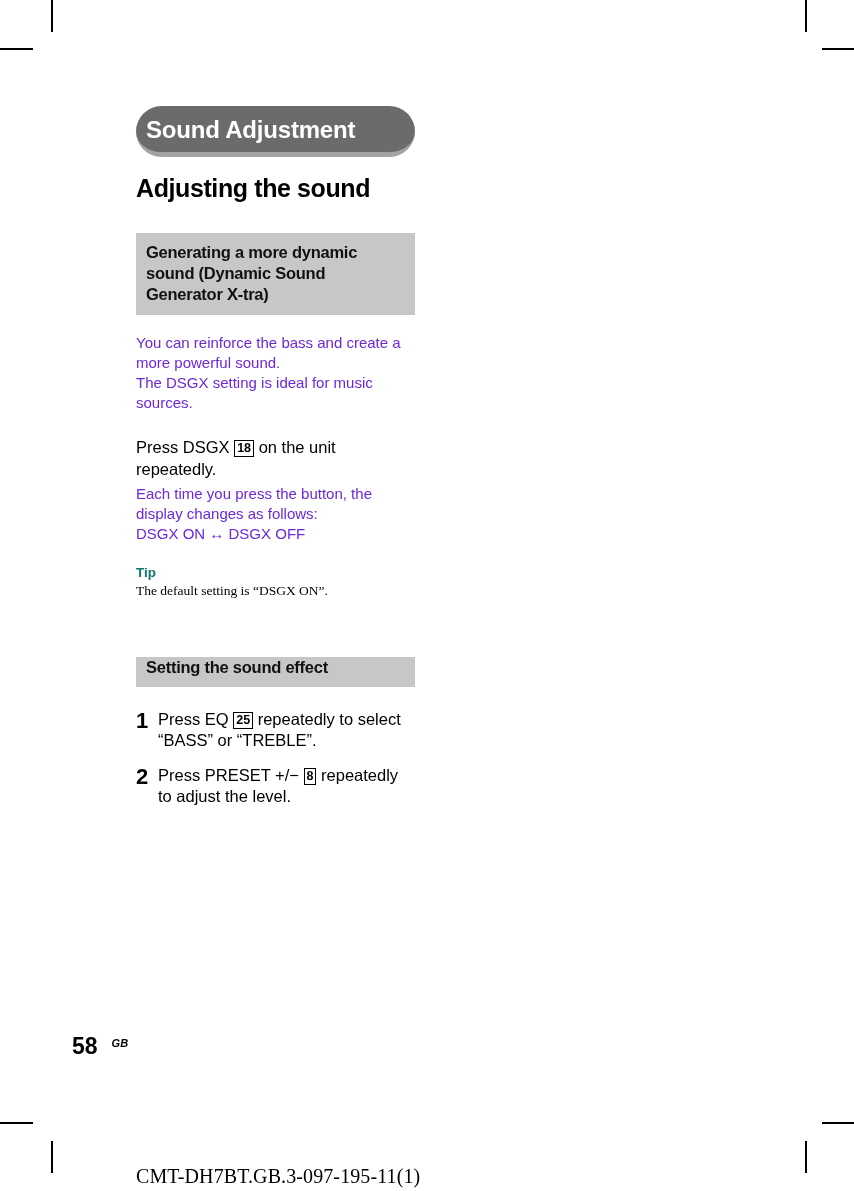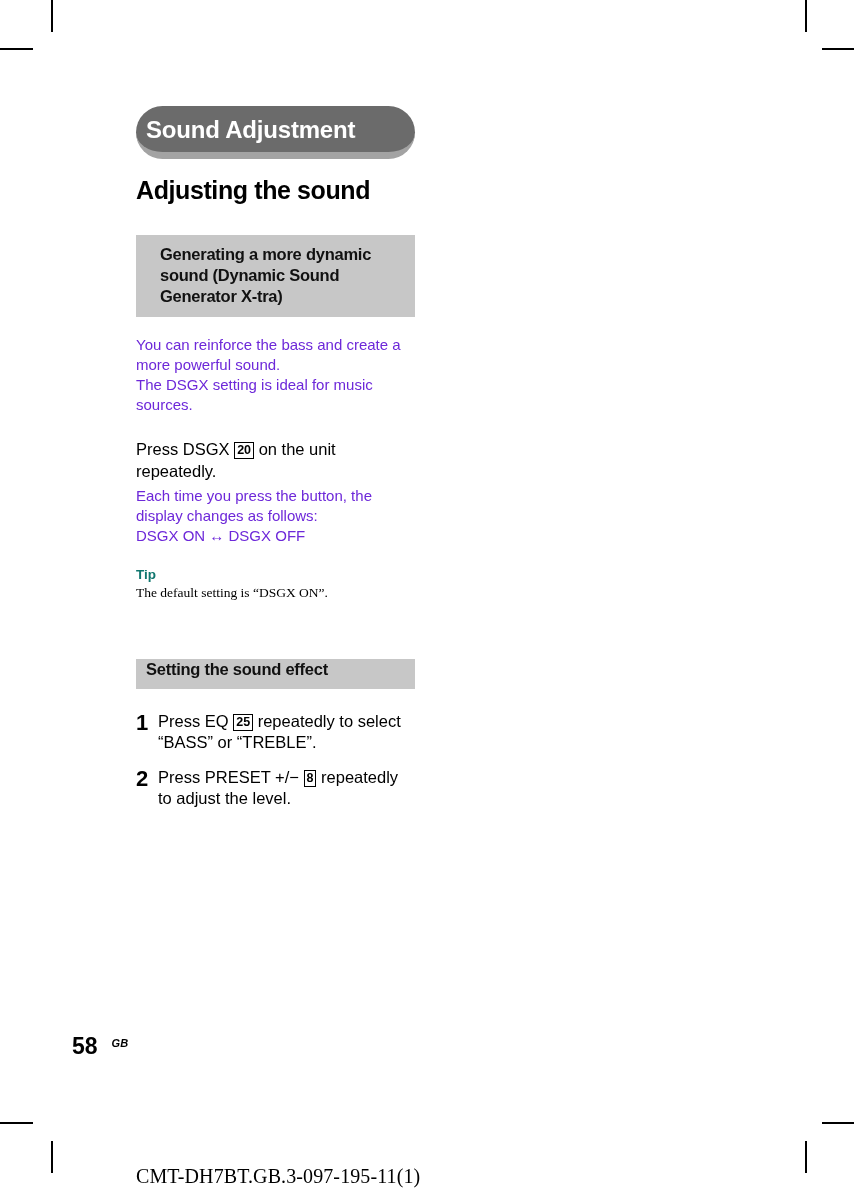--- a/index.html
+++ b/index.html
@@ -34,21 +34,21 @@
     position: absolute;
     left: 136px;
     top: 106px;
     width: 279px;
   }
 
   
   .chapter-bar {
     background: #6b6b6b;
     padding: 11px 10px 10px 10px;
-    border-bottom: 7px solid #a3a3a3;
+    border-bottom: 5px solid #a3a3a3;
     box-sizing: border-box;
     border-radius: 27px;
   }
   .chapter-bar-title {
     font-family: "Liberation Sans", sans-serif;
     font-weight: bold;
     font-size: 24px;
     line-height: 1.05;
     color: #ffffff;
     letter-spacing: -0.2px;
@@ -62,21 +62,21 @@
     line-height: 1.1;
     color: #000000;
     margin-top: 18px;
     letter-spacing: -0.4px;
   }
 
   
   .gray-box {
     background: #c7c7c7;
     box-sizing: border-box;
-    padding: 9px 10px 10px 24px;
+    padding: 9px 10px 10px 10px;
   }
   .gray-box.multi { margin-top: 30px; }
   .gray-box.single { margin-top: 57px; padding: 0 10px 9px 10px; }
   .gray-box-title {
     font-family: "Liberation Sans", sans-serif;
     font-weight: bold;
     font-size: 16.5px;
     line-height: 1.28;
     color: #111111;
     letter-spacing: -0.25px;
@@ -215,21 +215,21 @@
     <div class="gray-box-title">Generating a more dynamic sound (Dynamic Sound Generator X-tra)</div>
   </div>
 
   <div class="body-serif intro">
     <div>You can reinforce the bass and create a more powerful sound.</div>
     <div>The DSGX setting is ideal for music sources.</div>
   </div>
 
   <div class="instruction">
     <span>Press DSGX</span>
-    <span class="refbox">20</span>
+    <span class="refbox">18</span>
     <span>on the unit repeatedly.</span>
   </div>
 
   <div class="body-serif detail">
     <div>Each time you press the button, the display changes as follows:</div>
     <div class="toggle-line">
       <span>DSGX ON</span>
       <span>↔</span>
       <span>DSGX OFF</span>
     </div>

